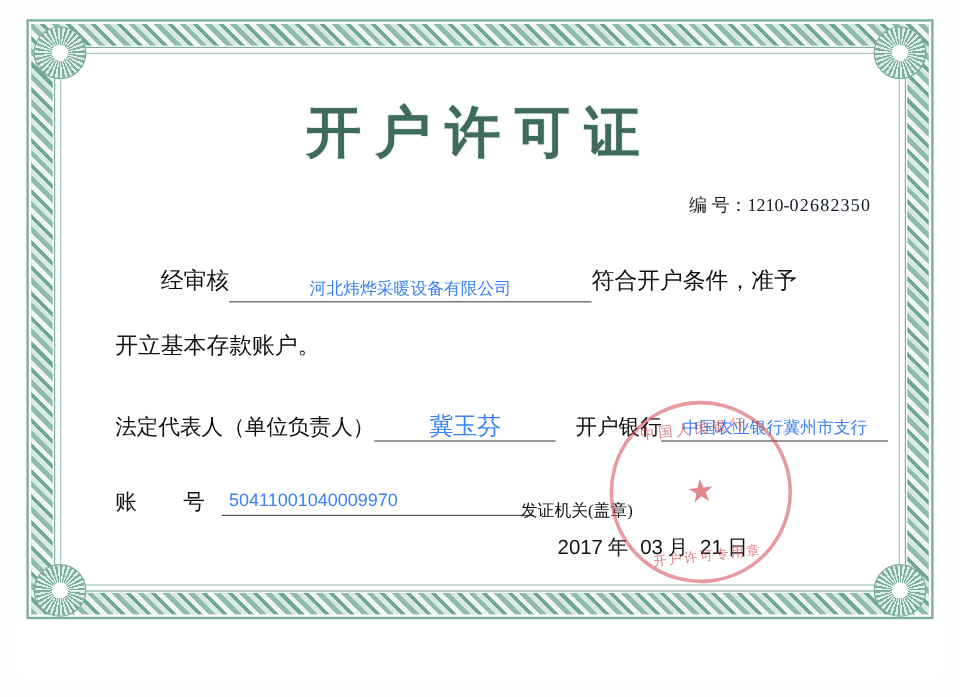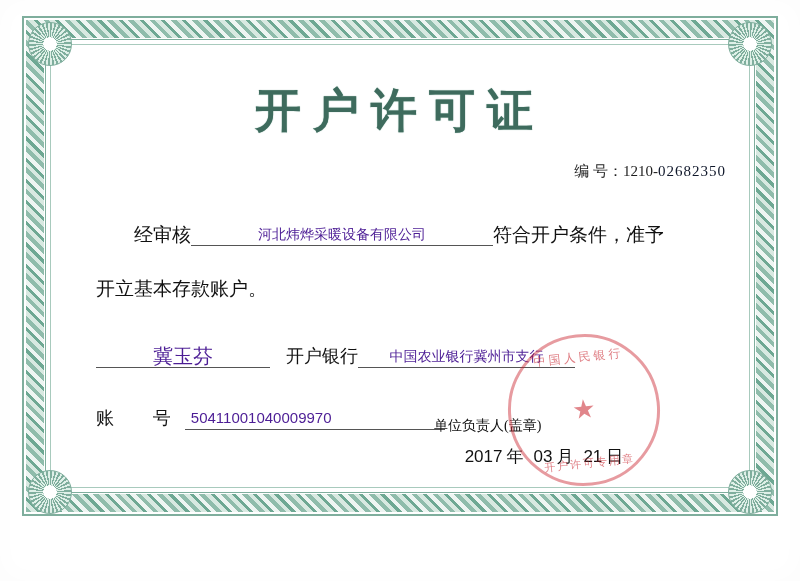--- a/index.html
+++ b/index.html
@@ -147,31 +147,31 @@
 
   .para {
     margin-top: 32px;
     font-size: 19px;
     color: #111;
     line-height: 34px;
     padding-left: 36px;
   }
   .para-line1 {
     display: flex;
-    align-items: center;
+    align-items: flex-end;
     white-space: nowrap;
   }
   .lead-indent { padding-left: 38px; }
 
   .fill {
     display: inline-block;
     border-bottom: 1px solid #555;
     text-align: center;
     font-size: 14px;
-    color: #4c1d95;
+    color: #3b82f6;
     padding: 0 6px 1px 6px;
     line-height: 20px;
     font-family: "Liberation Sans", sans-serif;
   }
   .fill-company { width: 290px; }
   .para-line2 {
     margin-top: 20px;
     padding-left: 0;
   }
 
@@ -311,32 +311,33 @@
     <div class="para">
       <div class="para-line1 lead-indent">
         <span>经审核</span>
         <span class="fill fill-company">河北炜烨采暖设备有限公司</span>
         <span>符合开户条件，准予</span>
       </div>
       <div class="para-line2">开立基本存款账户。</div>
     </div>
 
     <div class="row-rep">
+      <span>法定代表人（单位负责人）</span>
       <span class="fill fill-rep">冀玉芬</span>
       <span class="lbl-bank">开户银行</span>
       <span class="fill fill-bank">中国农业银行冀州市支行</span>
     </div>
 
     <div class="row-account">
       <span class="lbl-account-spaced">账  号</span>
       <span class="fill fill-account">50411001040009970</span>
     </div>
 
     <div class="issuer-block">
-      <div class="issuer-line">单位负责人(盖章)</div>
+      <div class="issuer-line">发证机关(盖章)</div>
       <div class="date-line">
         <span class="val">2017</span><span class="unit">年</span><span class="val">03</span><span class="unit">月</span><span class="val">21</span><span class="unit">日</span>
       </div>
     </div>
 
     <div class="seal">
       <div class="seal-text-top">中国人民银行</div>
       <div class="seal-star">★</div>
       <div class="seal-text-bottom">开户许可专用章</div>
     </div>

